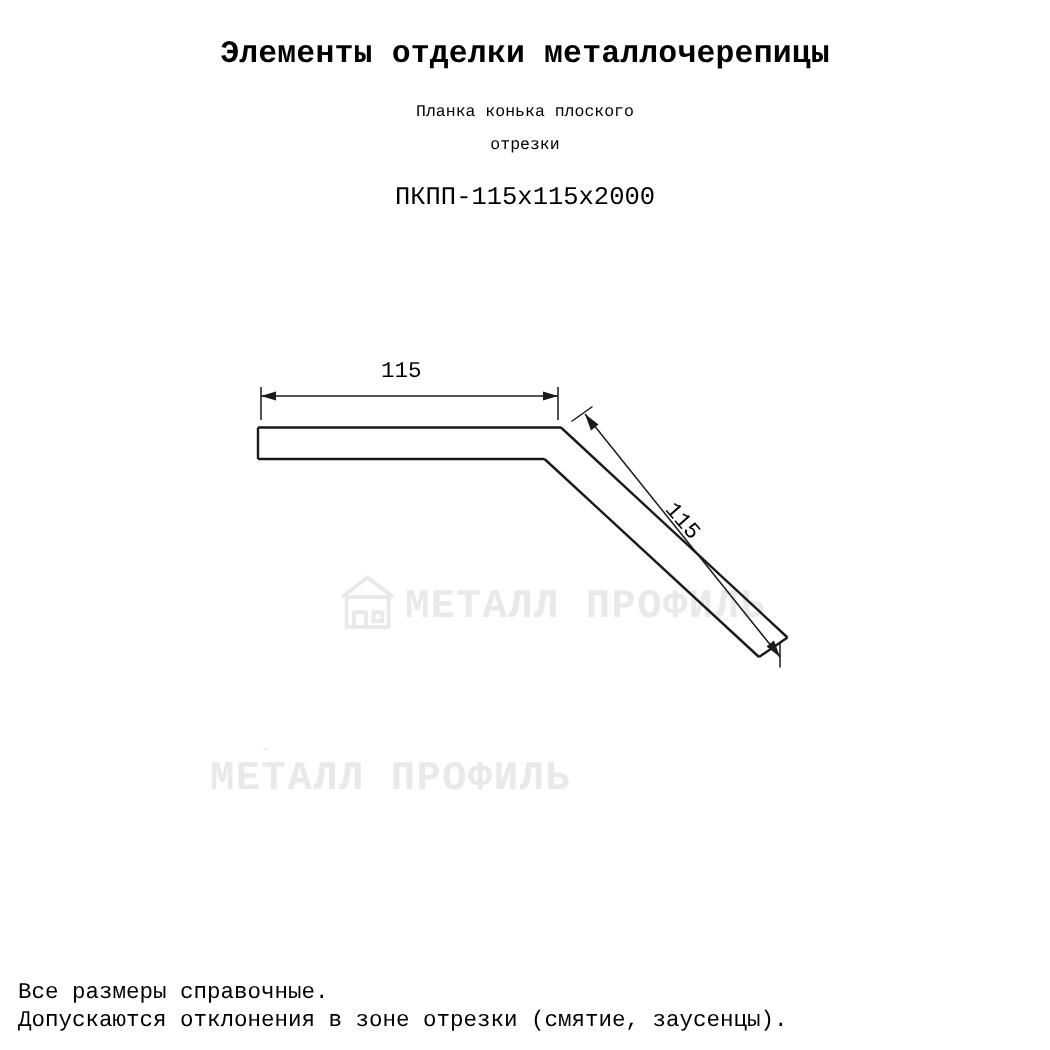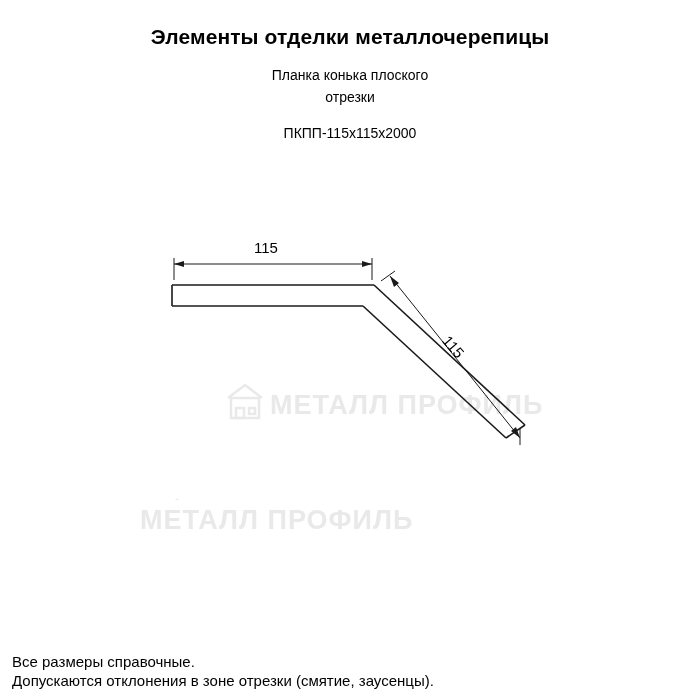--- a/index.html
+++ b/index.html
@@ -11,41 +11,42 @@
     height: 700px;
     background: #ffffff;
     font-family: "Liberation Sans", sans-serif;
     color: #000000;
     position: relative;
     overflow: hidden;
   }
   .page {
     position: absolute;
     inset: 0;
+    font-family: Liberation Mono, monospace;
   }
   .header {
     position: absolute;
     top: 24px;
     left: 0;
     width: 700px;
     text-align: center;
   }
   .title-main {
     font-size: 21px;
     font-weight: bold;
     line-height: 26px;
     letter-spacing: 0.1px;
   }
   .title-sub {
-    font-size: 14px;
+    font-size: 11px;
     line-height: 22px;
     margin-top: 14px;
   }
   .title-code {
-    font-size: 14px;
+    font-size: 17px;
     line-height: 22px;
     margin-top: 14px;
   }
   .drawing {
     position: absolute;
     top: 180px;
     left: 0;
     width: 700px;
     height: 320px;
   }

